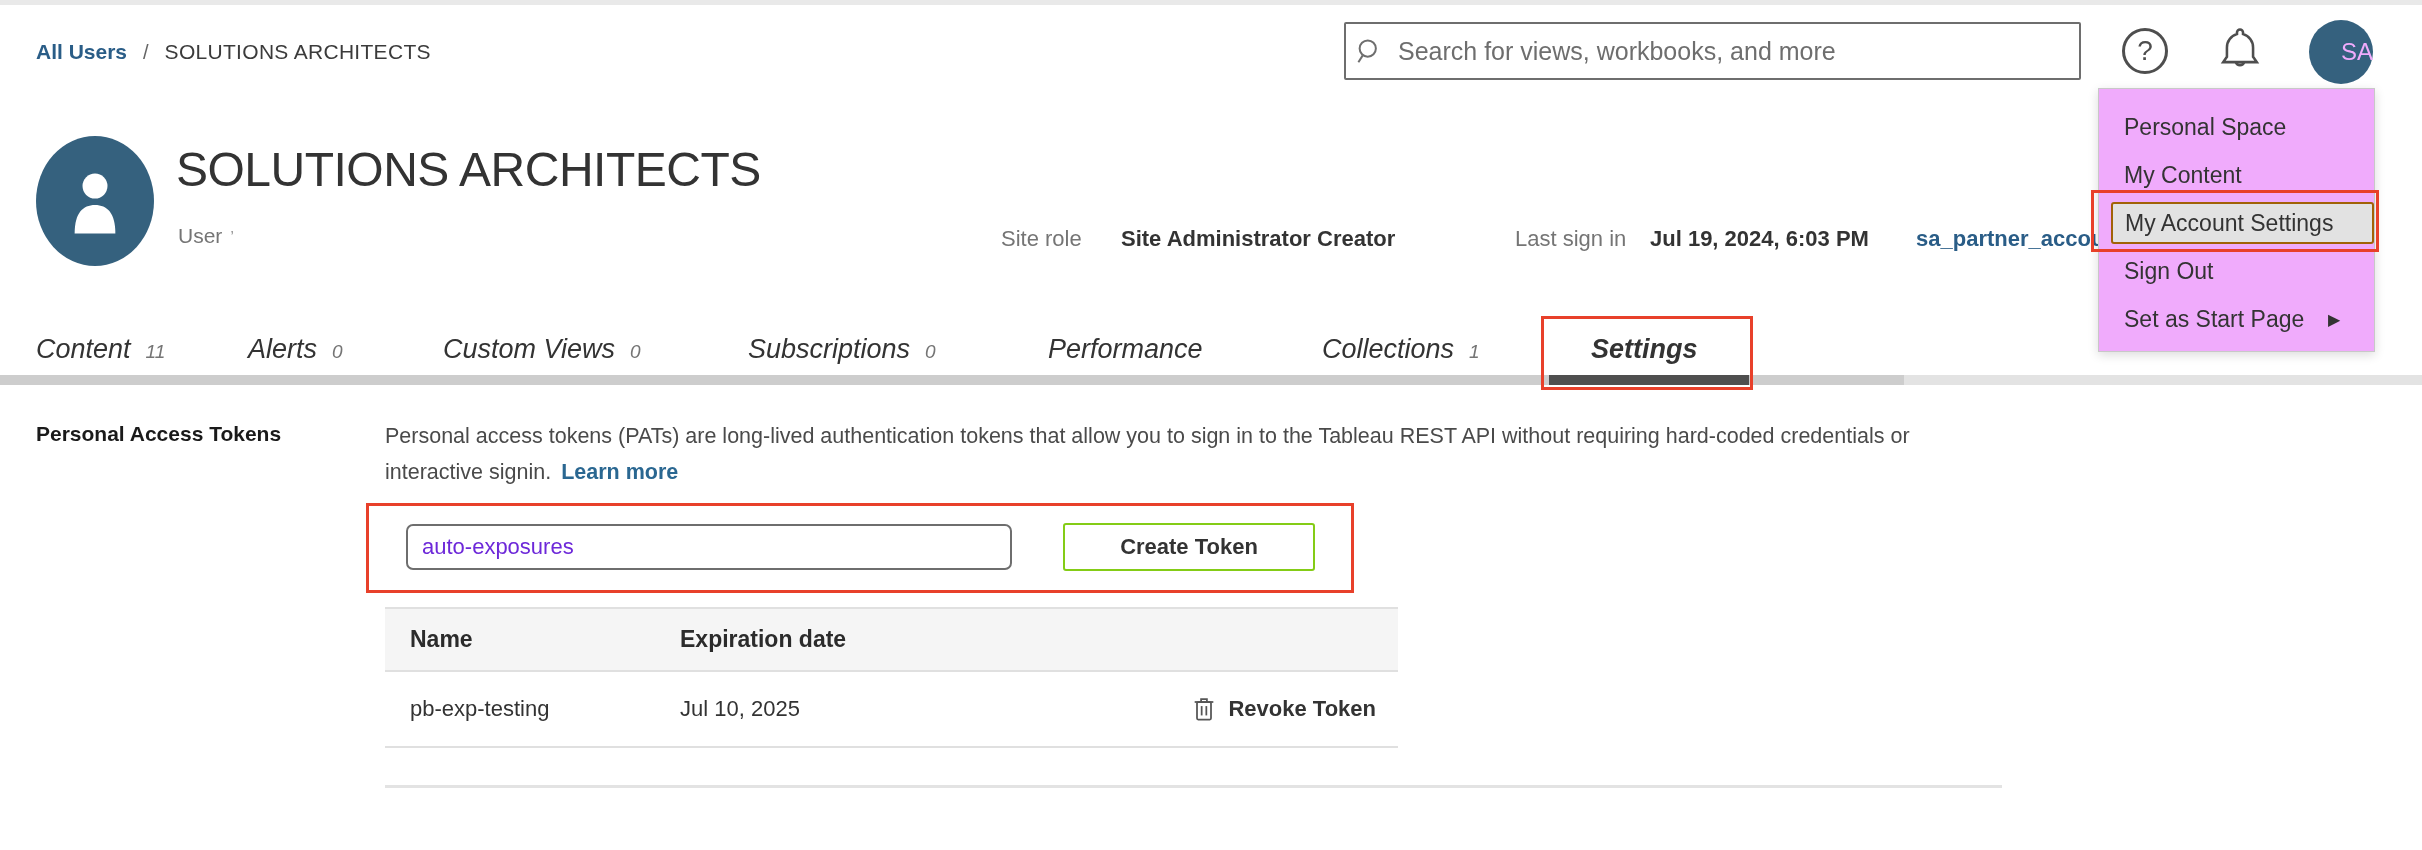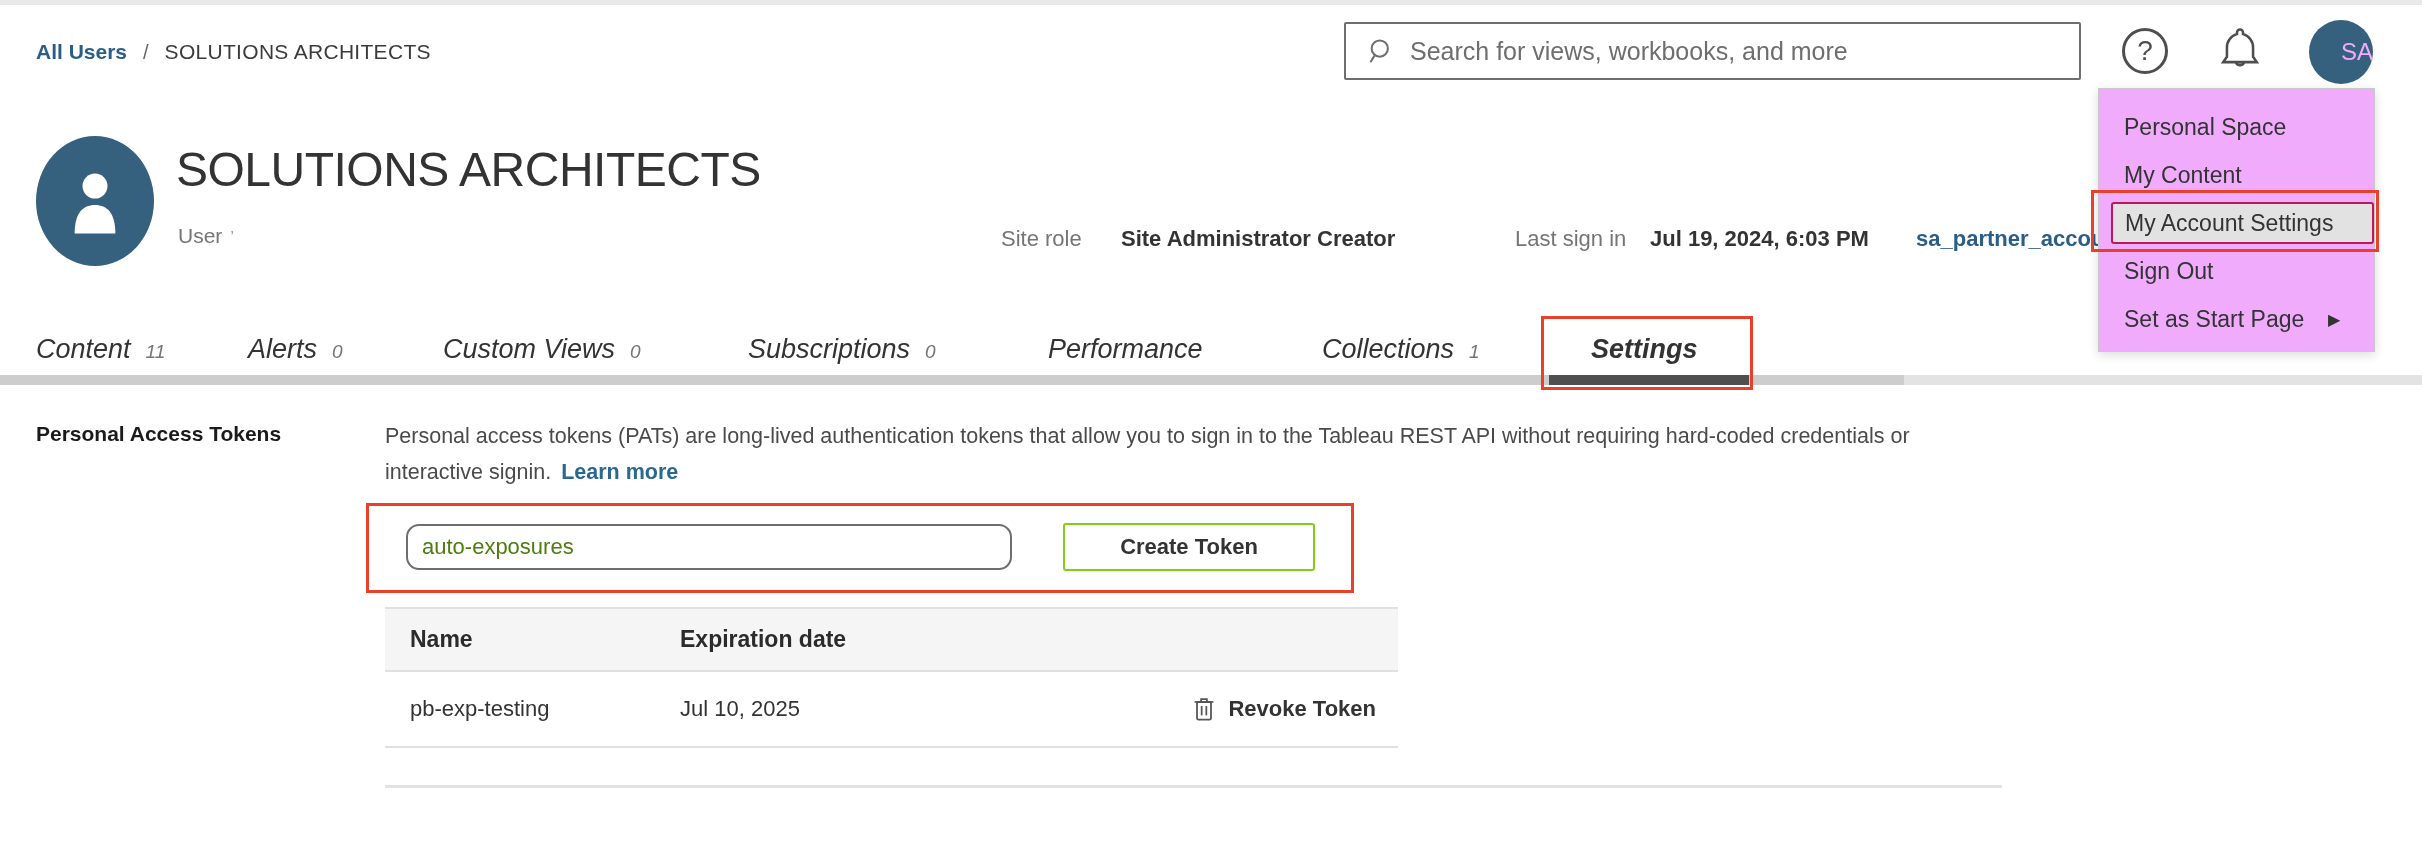--- a/index.html
+++ b/index.html
@@ -11,39 +11,39 @@
   .top-strip { left:0; top:0; width:2422px; height:5px; background:#e9e9e9; }
 
   
   .breadcrumb { left:36px; top:40px; display:flex; align-items:baseline; gap:16px; font-size:21px; }
   .crumb-link { color:#2a5d87; font-weight:bold; cursor:pointer; }
   .crumb-sep { color:#666; font-size:20px; }
   .crumb-current { color:#3b3b3b; letter-spacing:0.3px; }
 
   
   .search-box { left:1344px; top:22px; width:737px; height:58px; border:2px solid #6e6e6e;
-                border-radius:2px; display:flex; align-items:center; padding-left:20px; background:#fff; }
+                border-radius:2px; display:flex; align-items:center; padding-left:8px; background:#fff; }
   .search-box .ph { color:#6e6e6e; font-size:25px; margin-left:14px; }
 
   
   .help-icon { left:2122px; top:28px; width:46px; height:46px; border:3px solid #4e4e4e; border-radius:50%;
                display:flex; align-items:center; justify-content:center; color:#4e4e4e;
                font-size:28px; font-weight:400; cursor:pointer; }
   .bell-wrap { left:2212px; top:22px; width:56px; height:56px; cursor:pointer; }
   .avatar-sm { left:2309px; top:20px; width:64px; height:64px; border-radius:50%; background:#35617e;
                color:#f0abfc; font-size:24px; display:flex; align-items:center; justify-content:flex-end; cursor:pointer; }
 
   
   .menu { left:2098px; top:88px; width:277px; height:264px; background:#f0abfc; border:1px solid #c8c8c8;
           box-shadow:0 3px 10px rgba(0,0,0,.14); z-index:50; padding-top:14px; }
   .menu-item { height:48px; display:flex; align-items:center; padding-left:25px; font-size:23px;
                color:#333; cursor:pointer; position:relative; }
   .menu-item .arrow { position:absolute; left:229px; font-size:16px; color:#333; }
   .menu-item-highlight { margin-left:12px; padding:0 12px; width:300px; height:42px;
-               background:#e2e2e2; border:2px solid #be185d; border-radius:3px; }
+               background:#e2e2e2; border:2px solid #a16207; border-radius:3px; }
   .anno-box { border:3px solid #e8402a; z-index:60; pointer-events:none; }
   .anno-menu { left:2091px; top:190px; width:288px; height:62px; }
 
   
   .avatar-lg { left:36px; top:136px; width:118px; height:130px; border-radius:50%; background:#35617e;
                display:flex; align-items:center; justify-content:center; }
   .page-title { left:176px; top:142px; font-size:48px; letter-spacing:-0.5px; color:#333; }
   .user-type { left:178px; top:224px; font-size:21px; color:#757575; }
   .user-tick { color:#9a9a9a; font-size:17px; margin-left:8px; }
 
@@ -61,22 +61,22 @@
   .tab-bar-light { left:1904px; top:375px; width:518px; height:10px; background:#e3e3e3; }
   .tab-indicator { left:1549px; top:375px; width:200px; height:10px; background:#4f4f4f; z-index:5; }
   .anno-tab { left:1541px; top:316px; width:212px; height:74px; }
 
   
   .pat-heading { left:36px; top:422px; font-size:21px; font-weight:bold; color:#1a1a1a; }
   .pat-desc { left:385px; top:418px; width:1600px; font-size:21.5px; line-height:36px; color:#4a4a4a; }
   .learn-more { color:#2a6791; font-weight:bold; cursor:pointer; margin-left:10px; }
 
   .anno-form { left:366px; top:503px; width:988px; height:90px; }
-  .token-input { left:406px; top:524px; width:606px; height:46px; border:2px solid #6e6e6e; border-radius:13px;
-                 font-size:22px; color:#4d7c0f; padding-left:14px; font-family:inherit; background:#fff; }
+  .token-input { left:406px; top:524px; width:606px; height:46px; border:2px solid #6e6e6e; border-radius:7px;
+                 font-size:22px; color:#6d28d9; padding-left:14px; font-family:inherit; background:#fff; }
   .create-btn { left:1063px; top:523px; width:252px; height:48px; border:2px solid #84cc16; border-radius:3px;
                 background:#fff; font-size:22px; font-weight:bold; color:#333; font-family:inherit; cursor:pointer; }
 
   
   .tok-table { left:385px; top:607px; width:1013px; }
   .tok-head { height:65px; background:#f5f5f5; border-top:2px solid #e0e0e0; border-bottom:2px solid #e0e0e0;
               display:flex; align-items:center; font-size:23px; font-weight:bold; color:#2b2b2b; }
   .tok-row { height:76px; border-bottom:2px solid #e0e0e0; display:flex; align-items:center;
              font-size:22px; color:#333; }
   .col-name { padding-left:25px; width:295px; }

